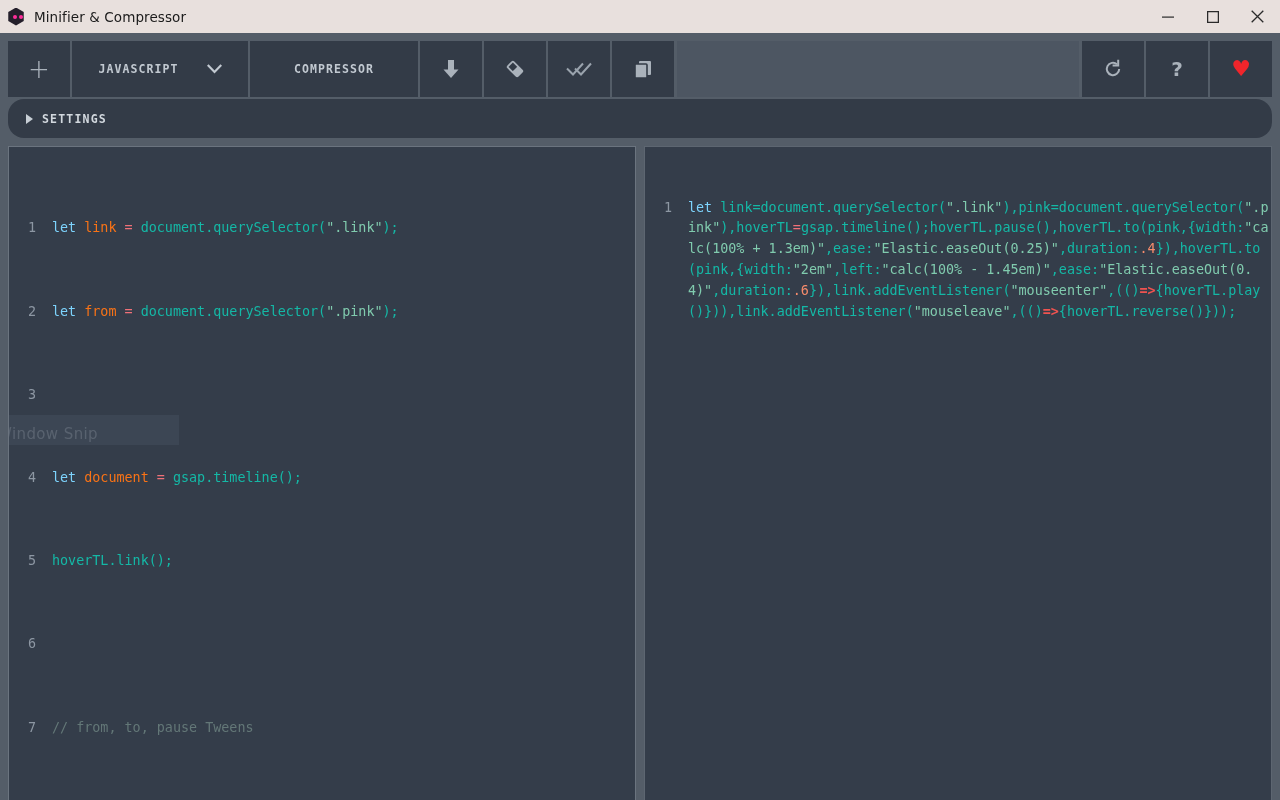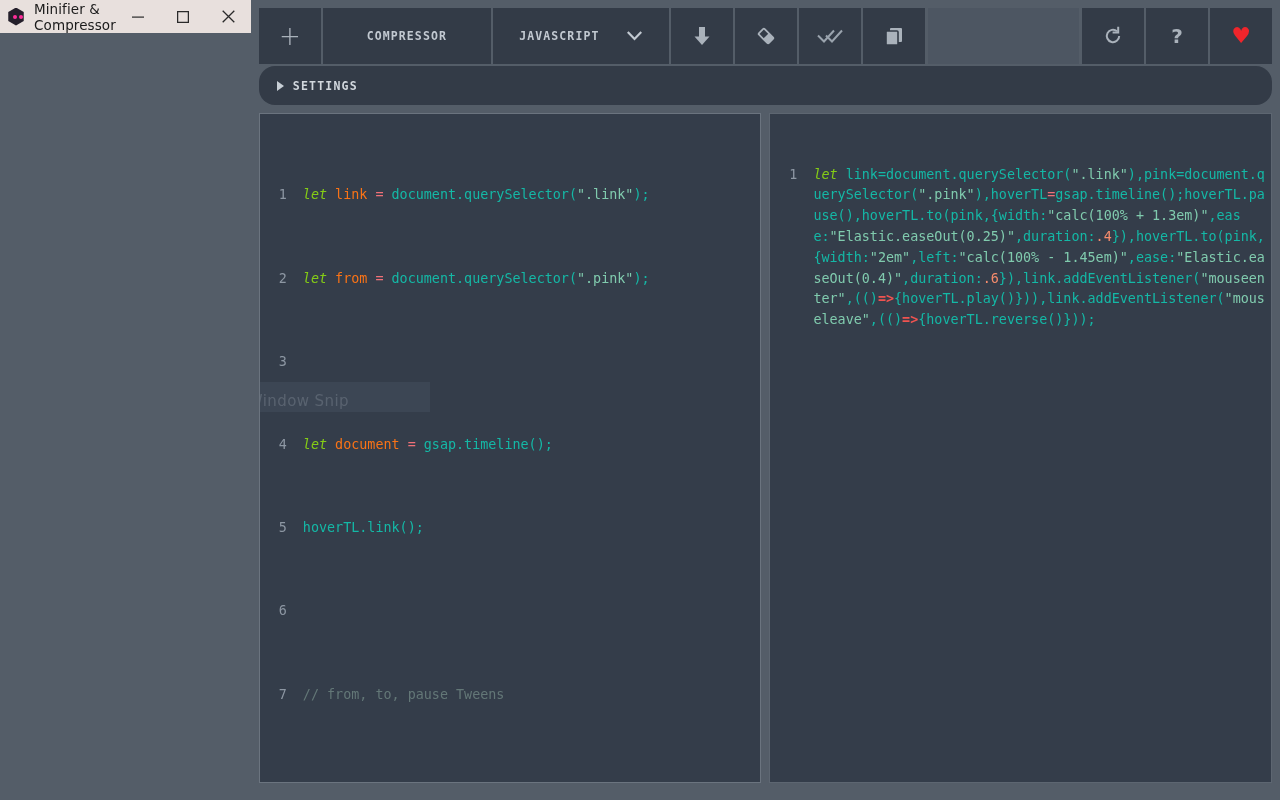--- a/index.html
+++ b/index.html
@@ -2,21 +2,21 @@
 <html><head>
 <meta charset="utf-8">
 <style>
   html,body{margin:0;padding:0;}
   body{
     width:1280px;height:800px;overflow:hidden;
     background:#545d68;
     font-family:"DejaVu Sans",sans-serif;
     -webkit-font-smoothing:antialiased;
   }
-  .app{width:1280px;height:791px;display:flex;position:relative;}
+  .app{width:1280px;height:791px;display:flex;flex-direction:column;position:relative;}
 
   
   .titlebar{
     height:33px;flex:0 0 33px;background:#e8e0dd;
     display:flex;align-items:center;position:relative;
   }
   .title-icon{
     width:18px;height:18px;margin-left:7px;margin-right:9px;
     position:relative;flex:0 0 18px;
   }
@@ -115,21 +115,21 @@
     user-select:none;
   }
   .ltext{
     flex:1 1 auto;padding-left:5px;color:#d6dbe0;
     font-family:"DejaVu Sans Mono",monospace;
     font-size:13.4px;line-height:20.8px;
     white-space:pre-wrap;word-break:break-all;
   }
 
   
-  .k{color:#84cc16;font-style:italic;}      
+  .k{color:#7dd3fc;}      
   .v{color:#f97316;}      
   .op{color:#f07178;}     
   .arrow{color:#ef5350;font-weight:bold;}
   .s{color:#80cbae;}
   .n{color:#f78c6c;}      
   .c{color:#637777;}      
   .p{color:#14b8a6;}
 
   
   .watermark{
@@ -175,29 +175,29 @@
   </div>
 
   <div class="frame">
 
     <div class="toolbar">
 
       <div class="tb-btn plus">
         <span class="plus-glyph">+</span>
       </div>
 
-      <div class="tb-btn" style="width:168px;">
-        <span class="tb-label">COMPRESSOR</span>
-      </div>
-
       <div class="tb-btn lang sel">
         <span class="tb-label">JAVASCRIPT</span>
         <svg class="chev" width="15" height="10" viewBox="0 0 15 10">
           <path d="M1.5 1.8 L7.5 8 L13.5 1.8" fill="none" stroke="#c2c9d1" stroke-width="2.2" stroke-linecap="square"></path>
         </svg>
+      </div>
+
+      <div class="tb-btn" style="width:168px;">
+        <span class="tb-label">COMPRESSOR</span>
       </div>
 
       <div class="tb-btn sq">
         <svg width="18" height="20" viewBox="0 0 18 20">
           <rect x="6" y="1" width="6" height="10" fill="#aab2bb"></rect>
           <path d="M1.5 10.5 L9 19 L16.5 10.5 Z" fill="#aab2bb"></path>
         </svg>
       </div>
 
       <div class="tb-btn sq">

